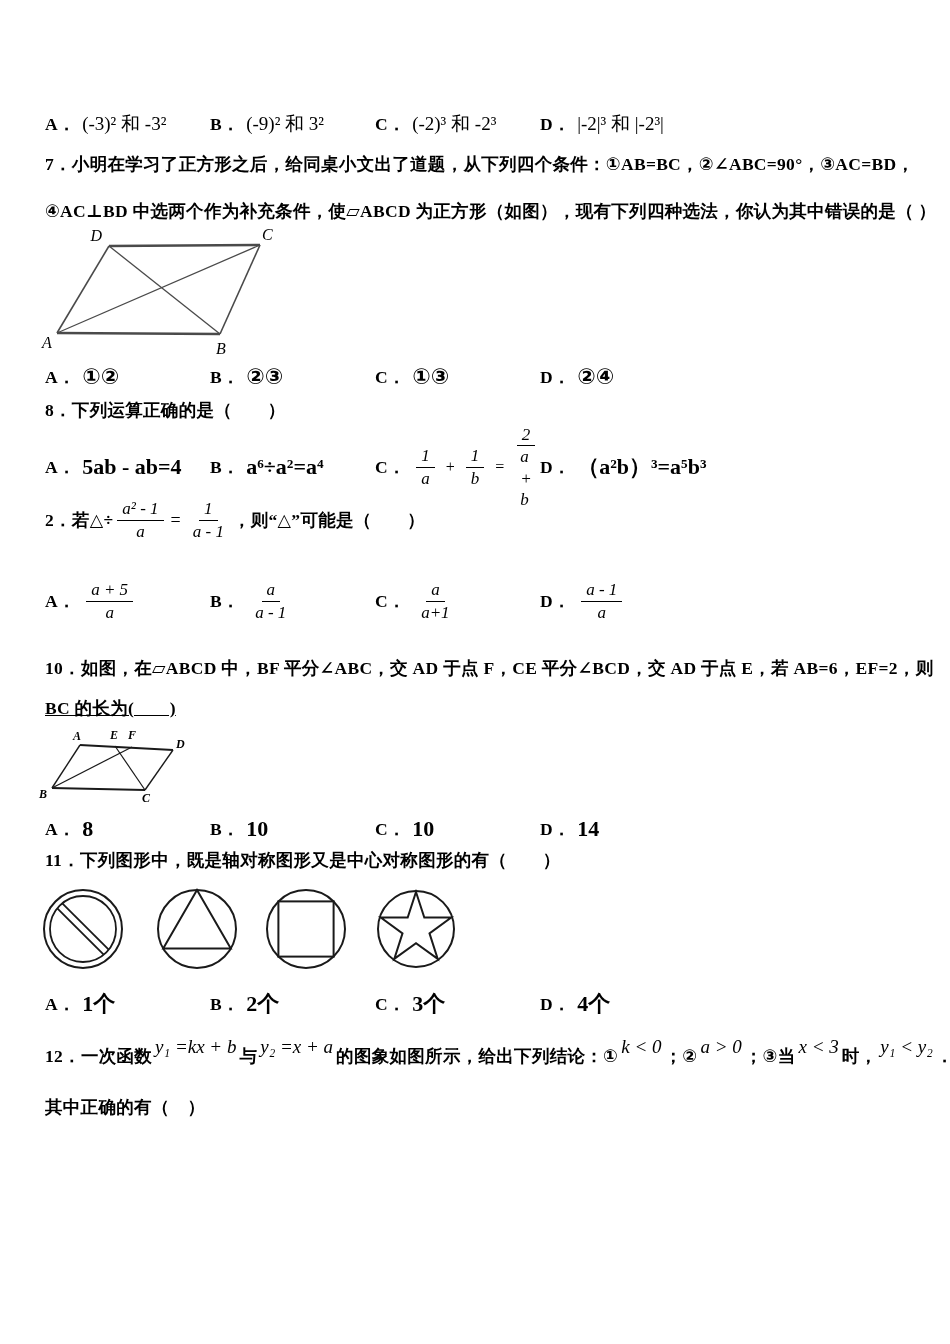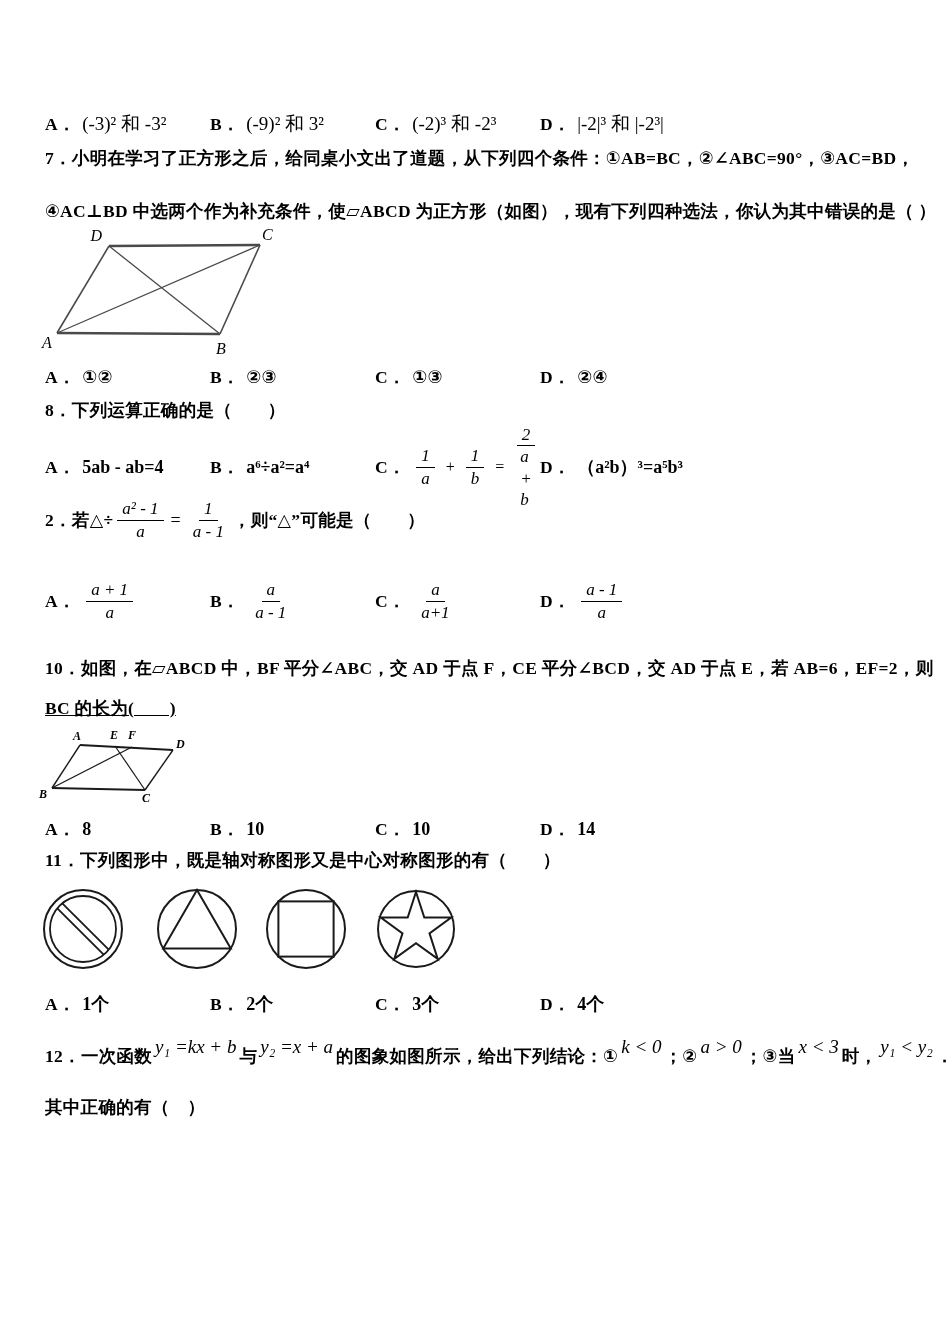--- a/index.html
+++ b/index.html
@@ -16,21 +16,21 @@
   .cn { font-weight: bold; font-size: 17.5px; letter-spacing: .3px; }
   .qline { left: 45px; width: 880px; white-space: nowrap; }
   .opt-row {
     left: 45px; width: 880px;
     display: grid;
     grid-template-columns: 165px 165px 165px 1fr;
     align-items: center;
   }
   .opt { display: flex; align-items: center; gap: 7px; }
   .opt-label { font-weight: bold; font-size: 17.5px; }
-  .opt-math { font-size: 18px; font-weight: bold; }
+  .opt-math { font-size: 22px; font-weight: bold; }
   .opt-math.lite { font-weight: normal; font-size: 19px; }
   .frac {
     display: inline-flex; flex-direction: column; align-items: center;
     font-style: italic; font-size: 17px; line-height: 1.25;
     vertical-align: middle; margin: 0 4px;
   }
   .frac .num { border-bottom: 1.3px solid #000; padding: 0 5px; display:block; }
   .frac .den { padding: 0 5px; display:block; }
   .roman { font-style: normal; }
   .mathline { display: flex; align-items: center; }
@@ -54,21 +54,21 @@
   <div class="opt">
     <span class="opt-label">C．</span>
     <span class="opt-math lite">(-2)³ 和 -2³</span>
   </div>
   <div class="opt">
     <span class="opt-label">D．</span>
     <span class="opt-math lite">|-2|³ 和 |-2³|</span>
   </div>
 </div>
 
-<div class="abs qline cn" style="top:146px;">7．小明在学习了正方形之后，给同桌小文出了道题，从下列四个条件：①AB=BC，②∠ABC=90°，③AC=BD，</div>
+<div class="abs qline cn" style="top:152px;">7．小明在学习了正方形之后，给同桌小文出了道题，从下列四个条件：①AB=BC，②∠ABC=90°，③AC=BD，</div>
 <div class="abs qline cn" style="top:199px;">④AC⊥BD 中选两个作为补充条件，使▱ABCD 为正方形（如图），现有下列四种选法，你认为其中错误的是（ ）</div>
 
 <svg class="abs" style="left:40px; top:226px;" width="250" height="132" viewBox="0 0 250 132">
 
   <line x1="17" y1="107" x2="180" y2="108" stroke="#4a4a4a" stroke-width="2.6"></line>
   <line x1="69" y1="20" x2="220" y2="19" stroke="#4a4a4a" stroke-width="2.6"></line>
   <line x1="17" y1="107" x2="69" y2="20" stroke="#4a4a4a" stroke-width="1.6"></line>
   <line x1="180" y1="108" x2="220" y2="19" stroke="#4a4a4a" stroke-width="1.6"></line>
   <line x1="17" y1="107" x2="220" y2="19" stroke="#4a4a4a" stroke-width="1.3"></line>
   <line x1="180" y1="108" x2="69" y2="20" stroke="#4a4a4a" stroke-width="1.3"></line>
@@ -142,21 +142,21 @@
     <span class="num">1</span>
     <span class="den">a - 1</span>
   </span>
   <span class="cn">，则“△”可能是（　　）</span>
 </div>
 
 <div class="abs opt-row" style="top:568px; height:66px;">
   <div class="opt">
     <span class="opt-label">A．</span>
     <span class="frac">
-      <span class="num">a + 1</span>
+      <span class="num">a + 5</span>
       <span class="den">a</span>
     </span>
   </div>
   <div class="opt">
     <span class="opt-label">B．</span>
     <span class="frac">
       <span class="num">a</span>
       <span class="den">a - 1</span>
     </span>
   </div>

